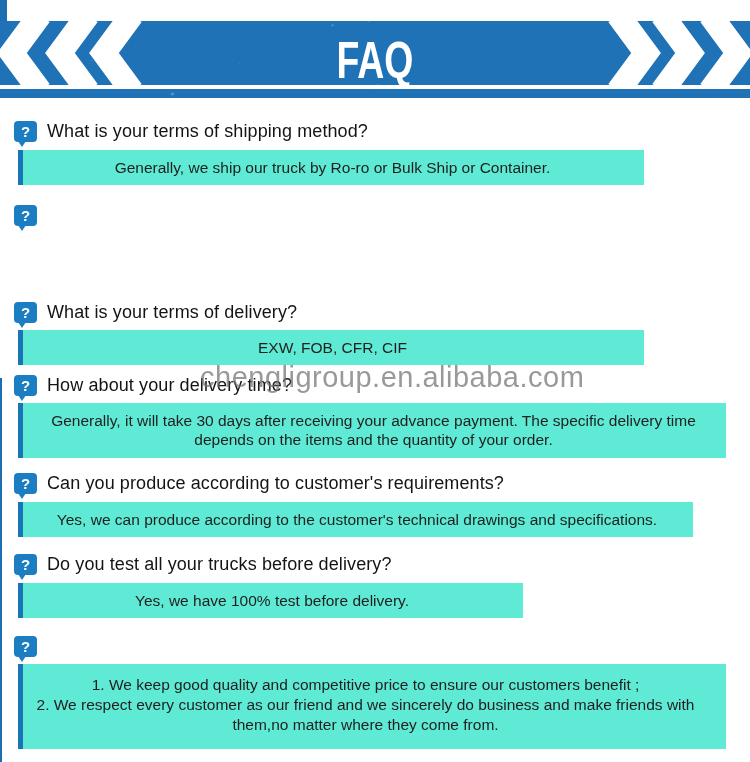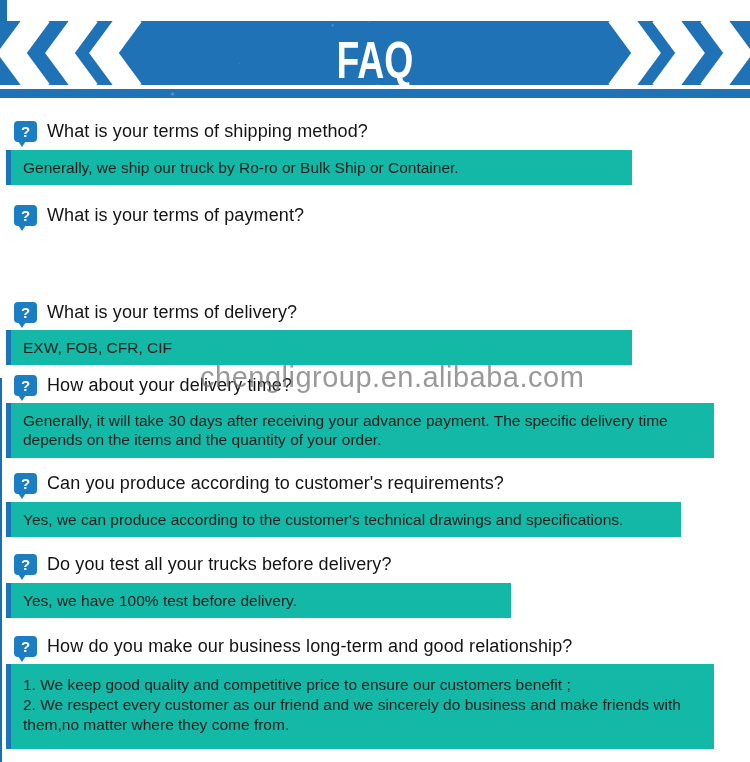--- a/index.html
+++ b/index.html
@@ -1,38 +1,38 @@
 <!DOCTYPE html>
 <html><head>
 <meta charset="utf-8">
 <style>
   * { margin:0; padding:0; box-sizing:border-box; }
   html,body { width:750px; height:762px; background:#ffffff; overflow:hidden;
               font-family:"Liberation Sans","DejaVu Sans",sans-serif; }
-  .page { position:relative; width:750px; height:762px; background:#fff; }
+  .page { position:relative; width:750px; height:762px; background:#fff;text-align:center; }
 
   
   .corner-mark { position:absolute; left:0; top:0; width:7px; height:22px; background:#1b6fb0; }
   .edge-line   { position:absolute; left:0; top:378px; width:2px; height:384px; background:#1b6fb0; }
 
   
   .banner { position:absolute; left:0; top:21px; width:750px; height:77px; }
 
   
   .qrow { position:absolute; left:14px; height:24px; display:flex; align-items:center; }
   .qicon { position:relative; width:23px; height:21px; background:#1b7ec2; border-radius:4px;
            display:flex; align-items:center; justify-content:center; flex:0 0 auto; }
   .qicon:after { content:""; position:absolute; left:4px; bottom:-5px; width:0; height:0;
                  border-left:4px solid transparent; border-right:4px solid transparent;
                  border-top:6px solid #1b7ec2; }
   .qmark { color:#fff; font-size:15px; font-weight:bold; line-height:1; }
   .qtext { margin-left:10px; font-size:18px; color:#141414; letter-spacing:.1px; }
 
   
-  .abox { position:absolute; left:6px; background:#14b8a6; border-left:5px solid #1a74b8;
+  .abox { position:absolute; left:18px; background:#5eead4; border-left:5px solid #1a74b8;
           padding:8px 14px 8px 12px; font-size:15.5px; line-height:1.25; color:#1f1f1f;
           white-space:pre-line; }
   .abox.tall { padding:11px 30px 14px 12px; line-height:1.3; }
 
   
   .watermark { position:absolute; left:200px; top:361px; font-size:29px; color:#737373;
                opacity:.72; letter-spacing:.5px; pointer-events:none; }
 </style>
 </head>
 <body>
@@ -85,21 +85,20 @@
         <span class="qmark">?</span>
       </span>
     <span class="qtext">What is your terms of shipping method?</span>
   </div>
   <div class="abox" style="top:150px;width:626px">Generally, we ship our truck by Ro-ro or Bulk Ship or Container.</div>
 
   <div class="qrow" style="top:203px">
     <span class="qicon">
         <span class="qmark">?</span>
       </span>
-    <span class="qtext">What is your terms of payment?</span>
   </div>
 
   <div class="qrow" style="top:300px">
     <span class="qicon">
         <span class="qmark">?</span>
       </span>
     <span class="qtext">What is your terms of delivery?</span>
   </div>
   <div class="abox" style="top:330px;width:626px">EXW, FOB, CFR, CIF</div>
 
@@ -124,20 +123,19 @@
         <span class="qmark">?</span>
       </span>
     <span class="qtext">Do you test all your trucks before delivery?</span>
   </div>
   <div class="abox" style="top:583px;width:505px">Yes, we have 100% test before delivery.</div>
 
   <div class="qrow" style="top:634px">
     <span class="qicon">
         <span class="qmark">?</span>
       </span>
-    <span class="qtext">How do you make our business long-term and good relationship?</span>
   </div>
   <div class="abox tall" style="top:664px;width:708px">1. We keep good quality and competitive price to ensure our customers benefit ;
 2. We respect every customer as our friend and we sincerely do business and make friends with them,no matter where they come from.</div>
 
   <div class="watermark">chengligroup.en.alibaba.com</div>
 
 </div>
 
 </body></html>

